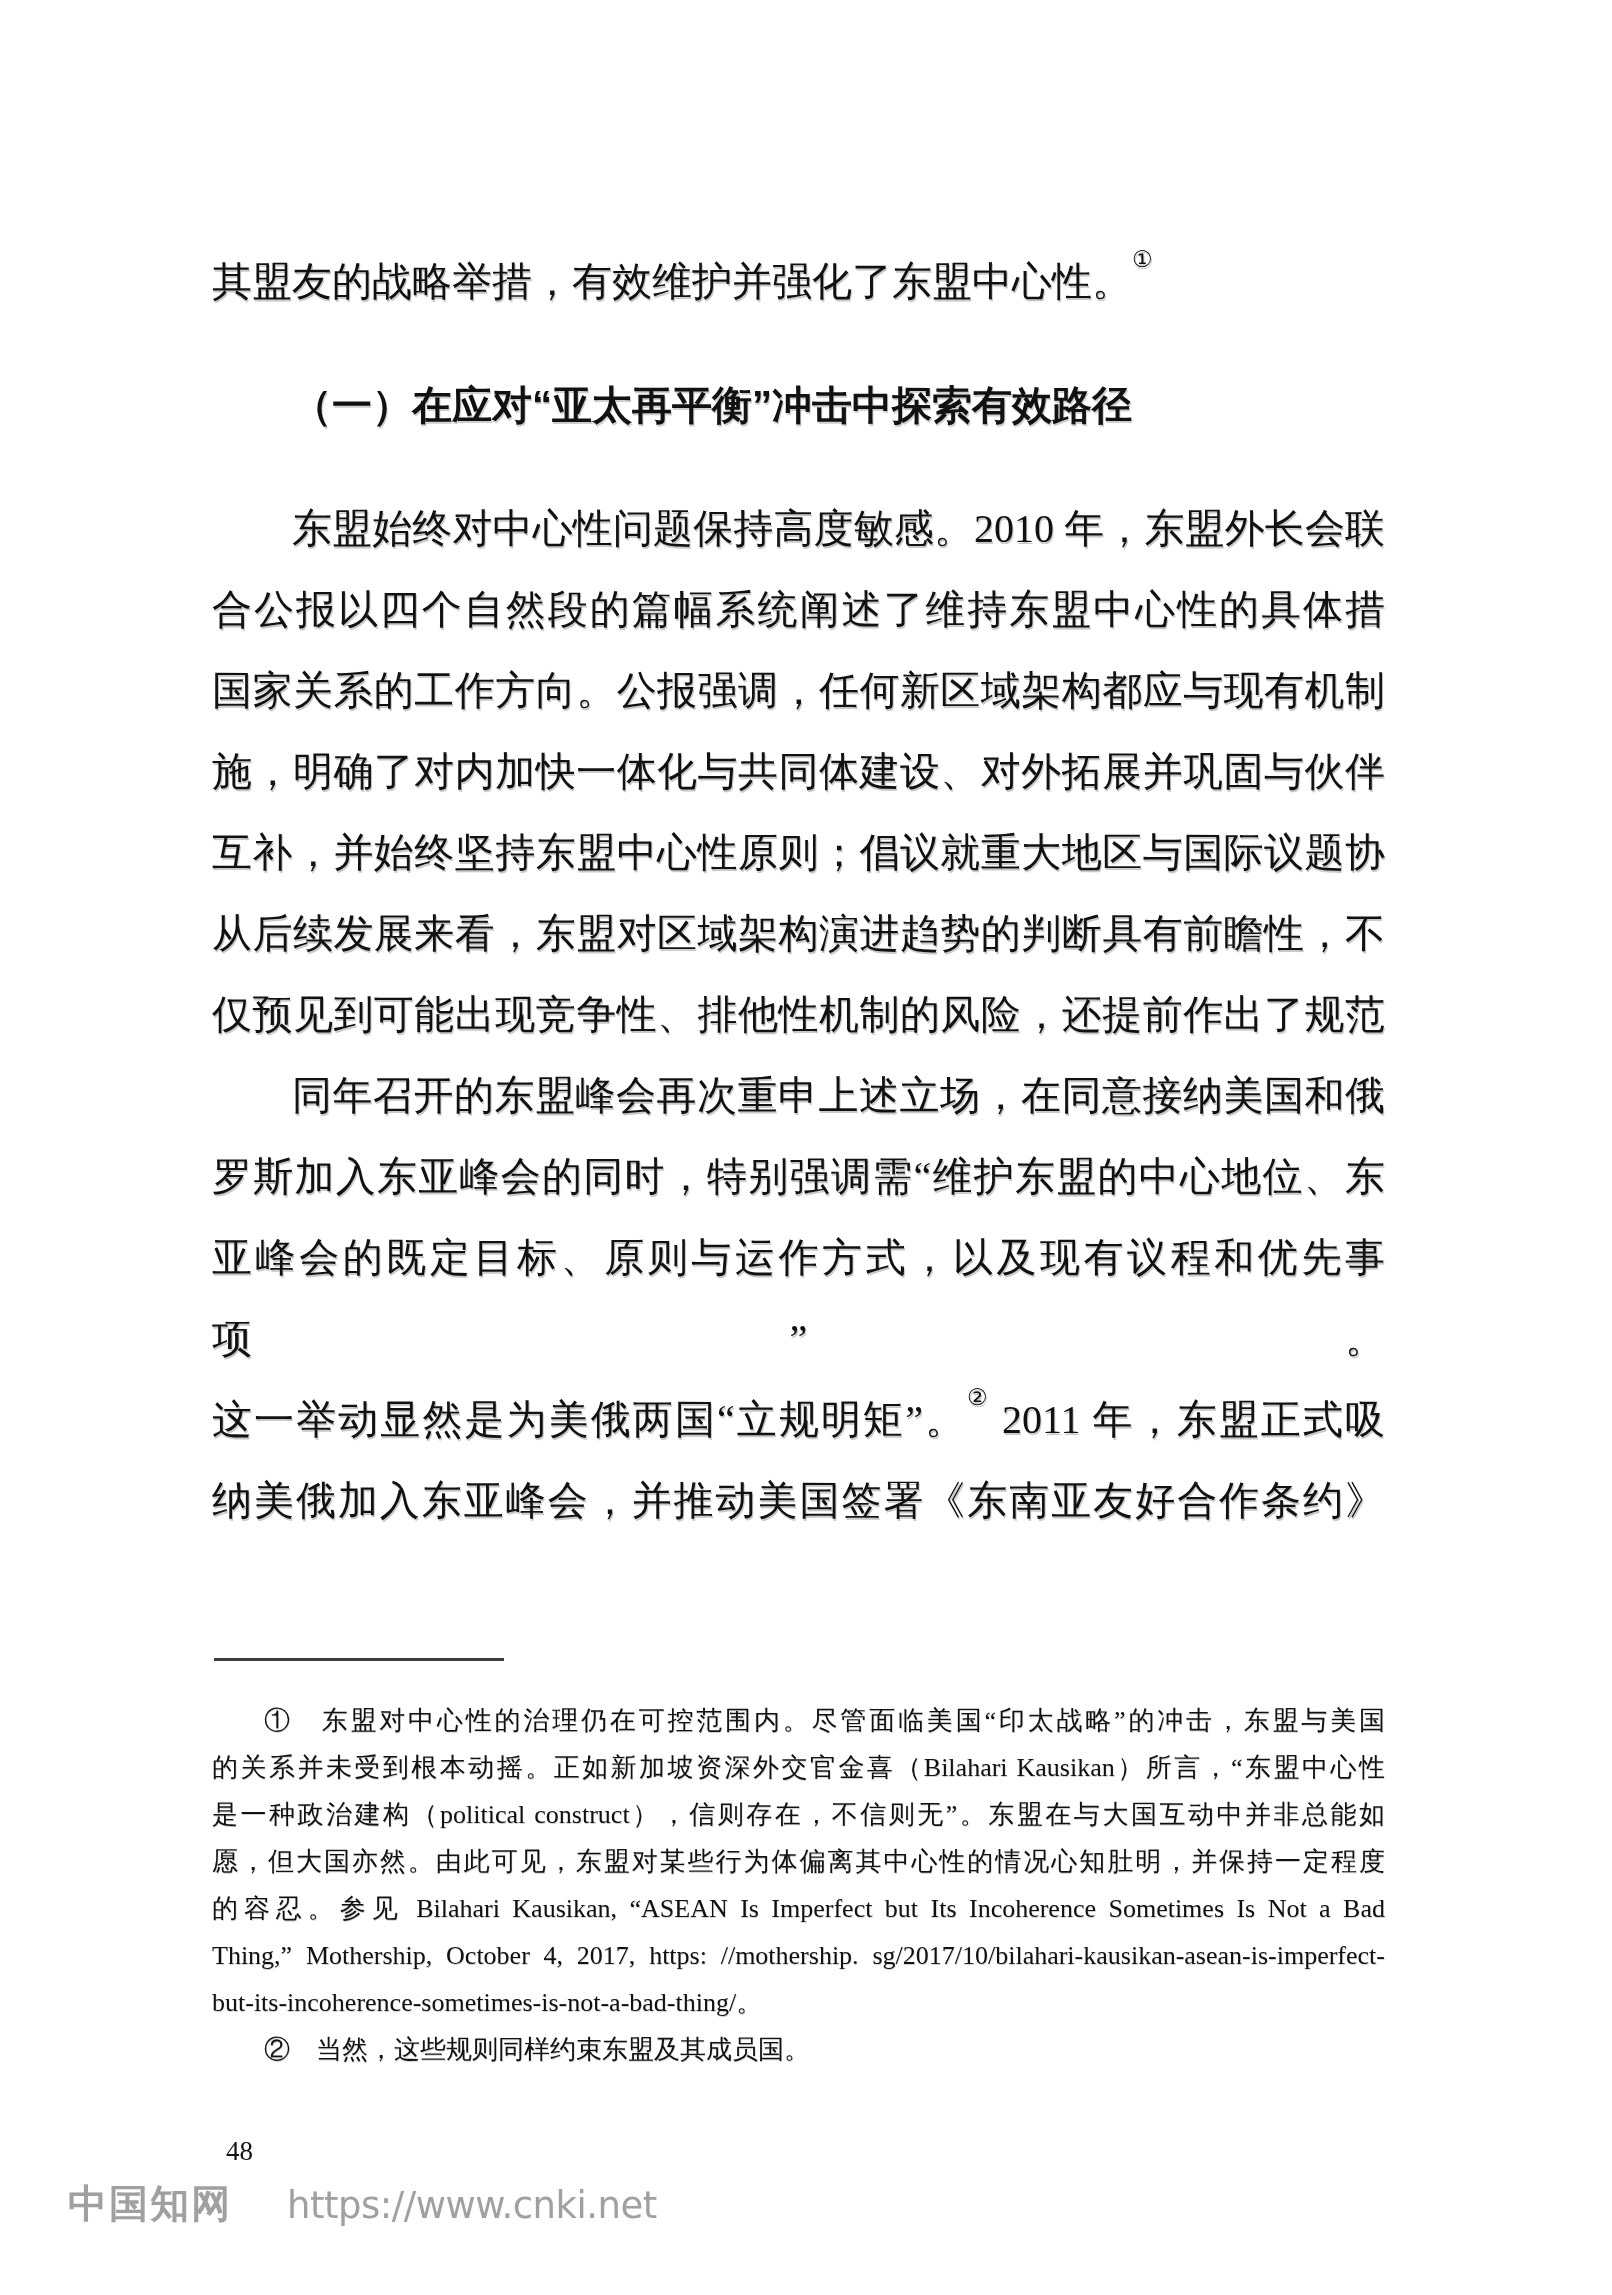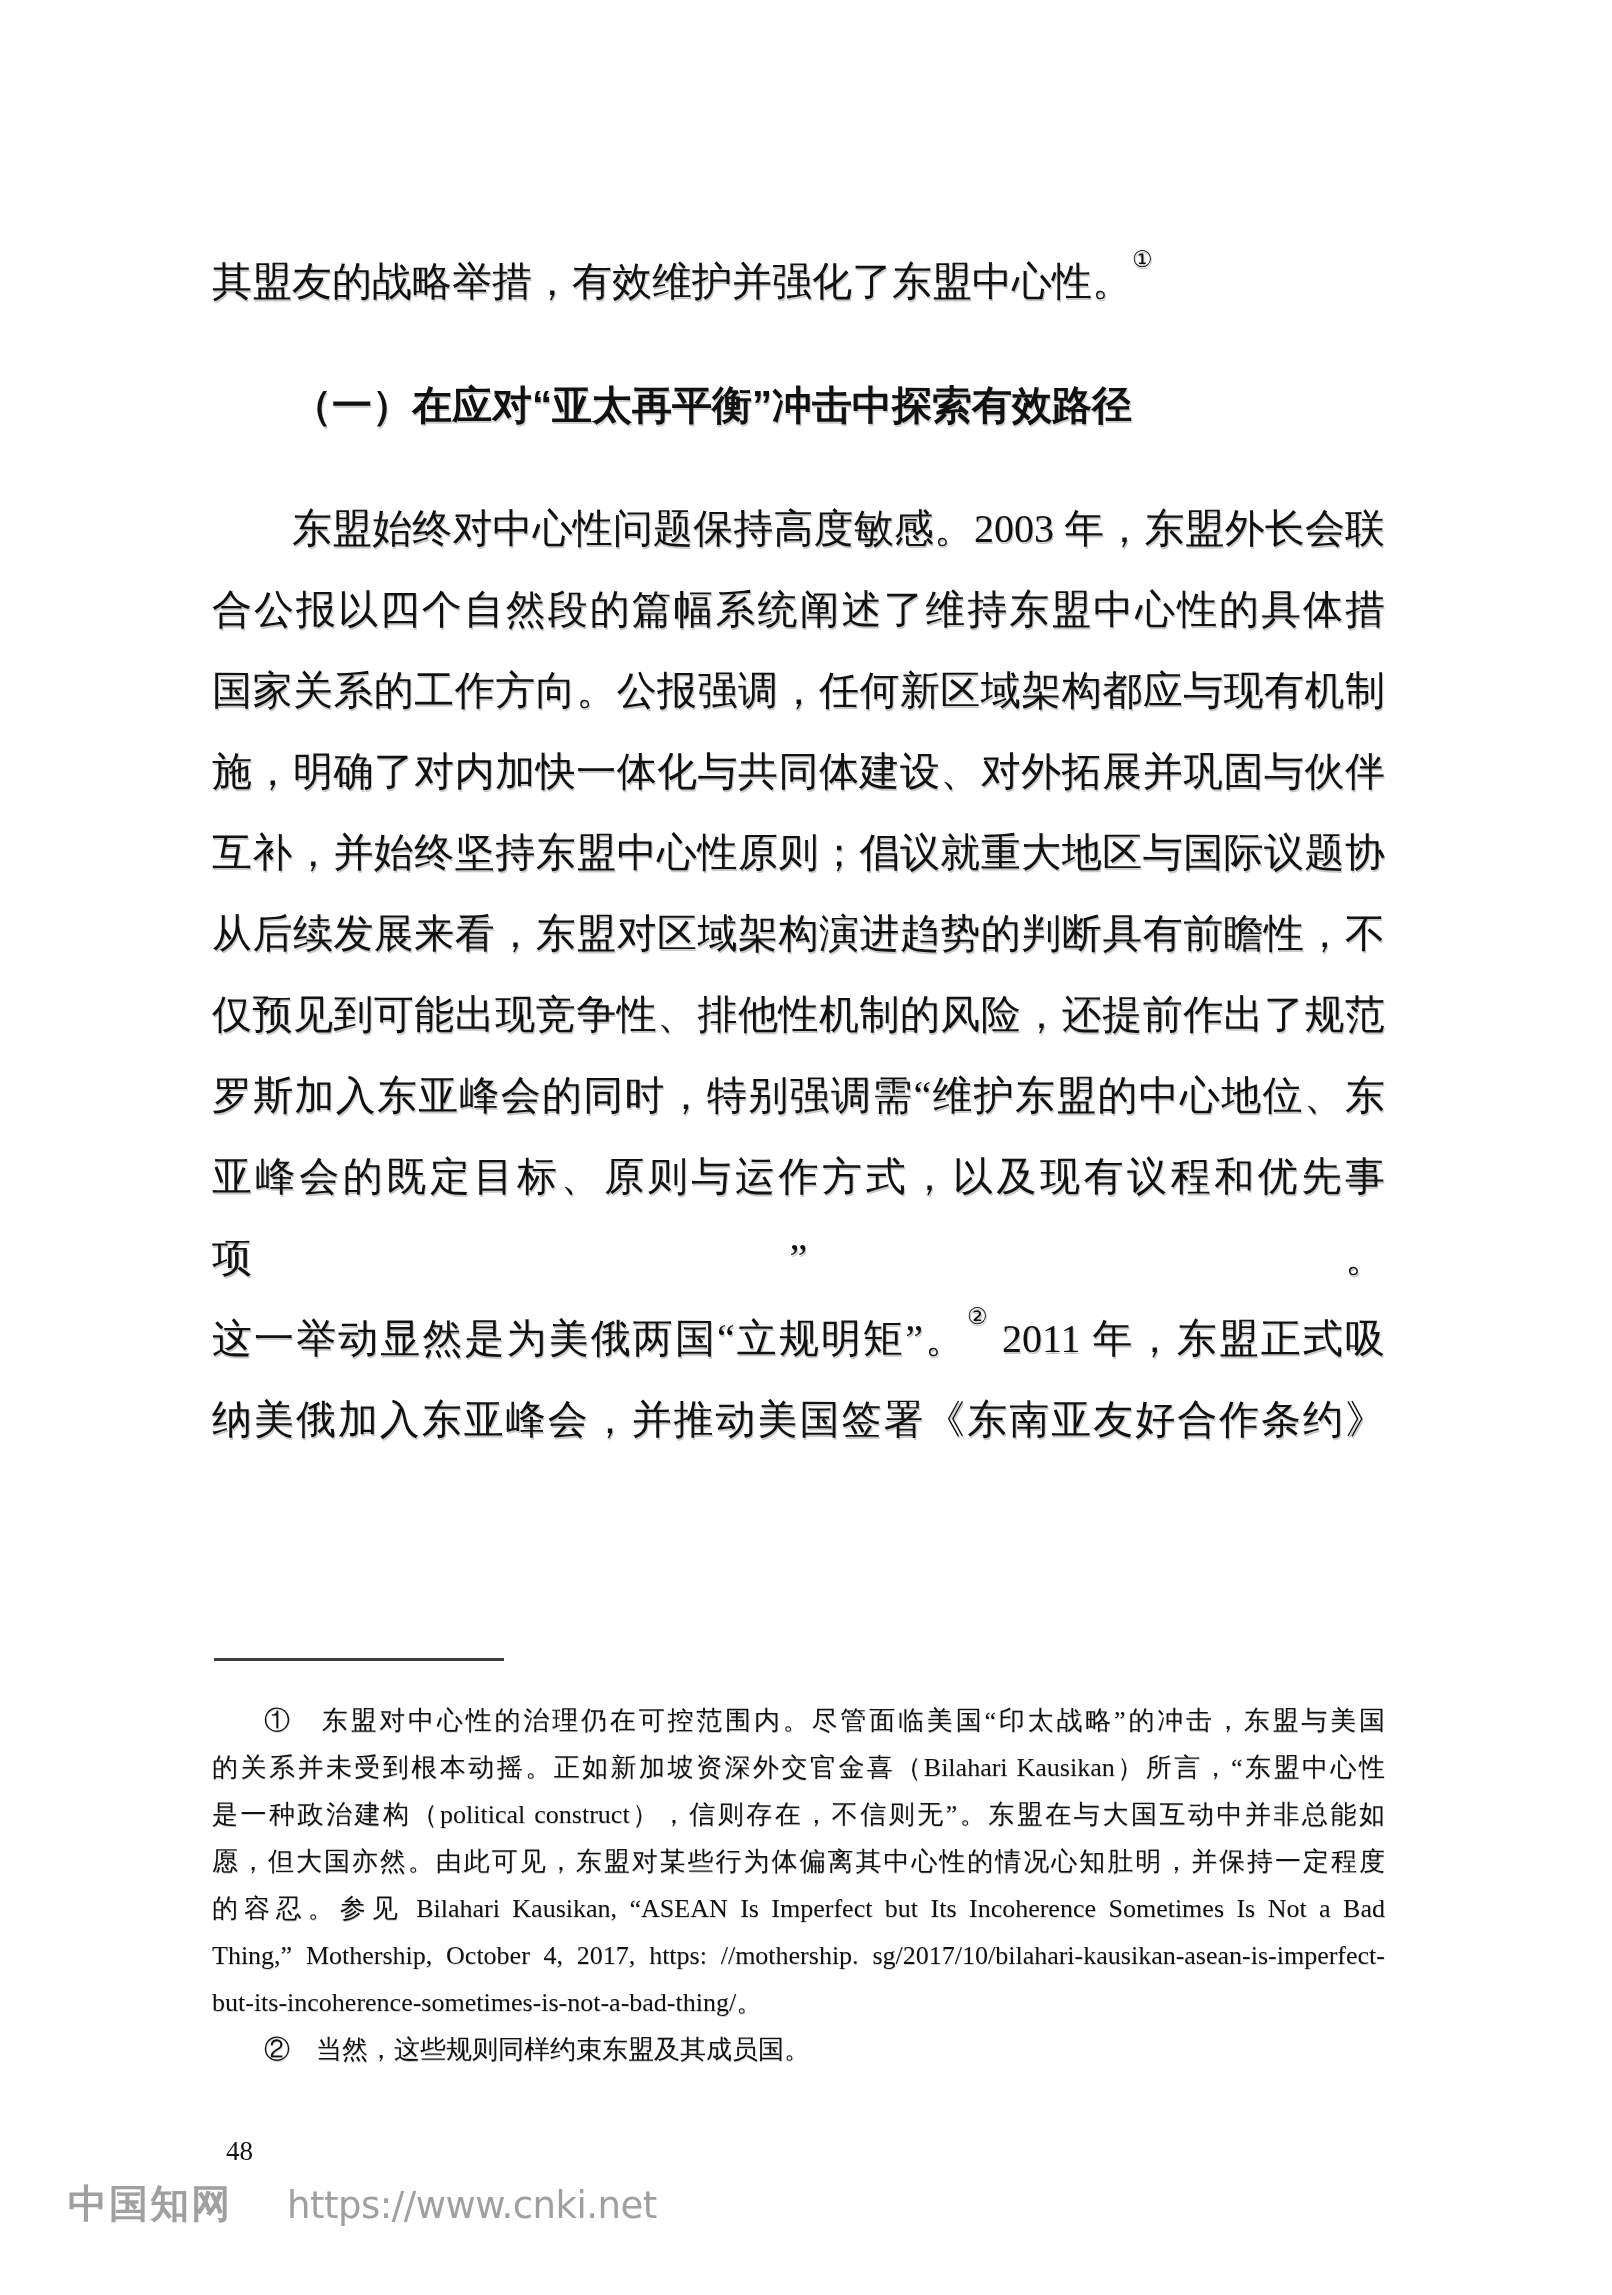--- a/index.html
+++ b/index.html
@@ -47,29 +47,30 @@
 <div class="page">
 
   <div class="col intro">
     <div class="tline lastline"><span>其盟友的战略举措，有效维护并强化了东盟中心性。</span><sup class="noteref">①</sup></div>
   </div>
 
   <h2 class="col heading">（一）在应对“亚太再平衡”冲击中探索有效路径</h2>
 
   <div class="col bodyflow">
     <div>
-        <div class="tline indent">东盟始终对中心性问题保持高度敏感。2003 年，东盟外长会联</div>
+        <div class="tline indent">东盟始终对中心性问题保持高度敏感。2010 年，东盟外长会联</div>
         <div class="tline">合公报以四个自然段的篇幅系统阐述了维持东盟中心性的具体措</div>
         <div class="tline">国家关系的工作方向。公报强调，任何新区域架构都应与现有机制</div>
         <div class="tline">施，明确了对内加快一体化与共同体建设、对外拓展并巩固与伙伴</div>
         <div class="tline">互补，并始终坚持东盟中心性原则；倡议就重大地区与国际议题协</div>
         <div class="tline">从后续发展来看，东盟对区域架构演进趋势的判断具有前瞻性，不</div>
         <div class="tline">仅预见到可能出现竞争性、排他性机制的风险，还提前作出了规范</div>
       </div>
     <div>
+        <div class="tline indent">同年召开的东盟峰会再次重申上述立场，在同意接纳美国和俄</div>
         <div class="tline">罗斯加入东亚峰会的同时，特别强调需“维护东盟的中心地位、东</div>
         <div class="tline">亚峰会的既定目标、原则与运作方式，以及现有议程和优先事项”。</div>
       </div>
     <div class="tline"><span>这一举动显然是为美俄两国“立规明矩”。</span><sup class="noteref">②</sup><span> 2011 年，东盟正式吸</span></div>
     <div>
         <div class="tline">纳美俄加入东亚峰会，并推动美国签署《东南亚友好合作条约》</div>
       </div>
   </div>
 
   <div class="divider"></div>

